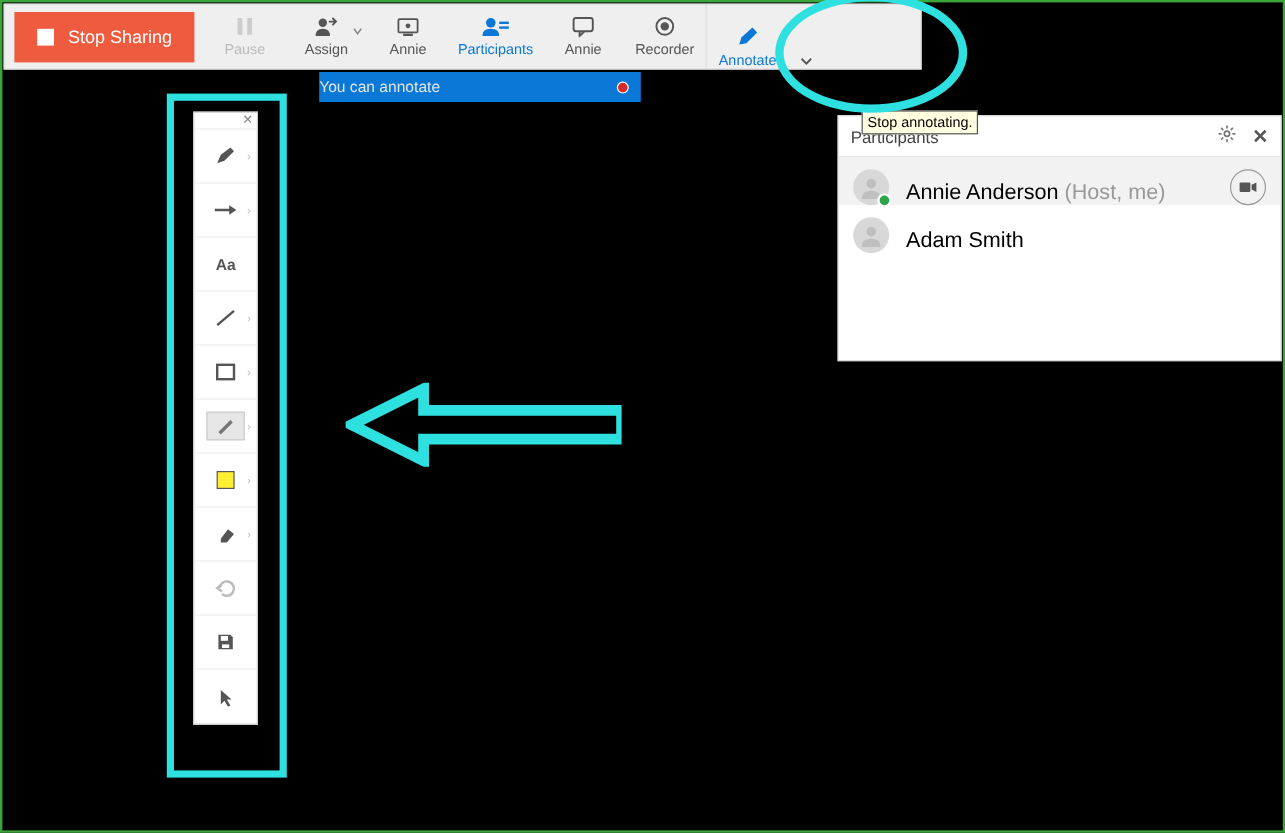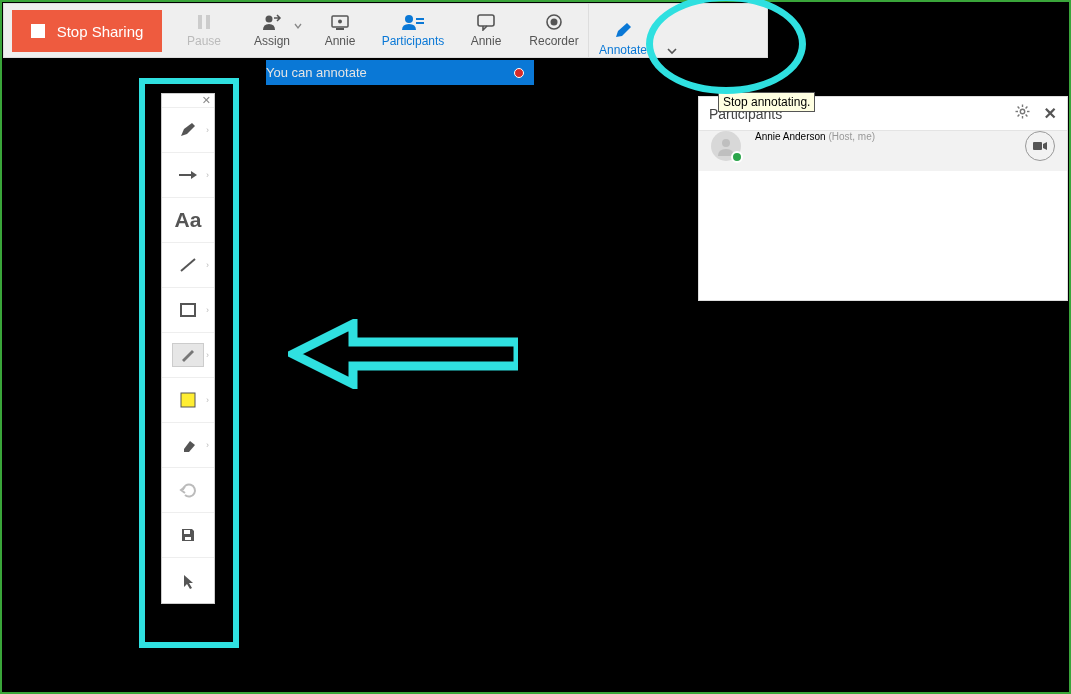--- a/index.html
+++ b/index.html
@@ -118,22 +118,22 @@
     padding: 0 10px; font-size: 14px; color: #444;
     border-bottom: 1px solid #e4e4e4;
     justify-content: space-between;
   }
   .participants-panel .titlebar .icons { display: flex; gap: 14px; color: #777; }
   .participants-panel .titlebar .icons span { cursor: pointer; }
   .participants-panel .speaker {
     padding: 10px 14px 8px; font-size: 12px; font-weight: bold; color: #333;
   }
   .p-row {
-    height: 40px; display: flex; align-items: flex-start;
-    padding: 0 12px; gap: 14px; font-size: 10px;
+    height: 40px; display: flex; align-items: flex-end;
+    padding: 0 12px; gap: 14px; font-size: 18px;
   }
   .p-row.first { background: #f2f2f2; }
   .avatar {
     width: 30px; height: 30px; border-radius: 50%; background: #d8d8d8;
     display: flex; align-items: center; justify-content: center; position: relative;
   }
   .avatar .badge {
     position: absolute; bottom: -2px; right: -2px;
     width: 12px; height: 12px; background: #2aa54a; border: 2px solid #fff;
     border-radius: 50%;
@@ -270,21 +270,21 @@
     <span class="mini-chev">›</span>
   </div>
   <div class="row">
     <svg width="22" height="14" viewBox="0 0 22 14">
         <line x1="2" y1="7" x2="16" y2="7" stroke="#555" stroke-width="2"></line>
         <path d="M14 3 L20 7 L14 11 Z" fill="#555"></path>
       </svg>
     <span class="mini-chev">›</span>
   </div>
   <div class="row">
-    <span style="font-size:21px;font-weight:600;color:#555">Aa</span>
+    <span style="font-size:13px;font-weight:600;color:#555">Aa</span>
   </div>
   <div class="row">
     <svg width="20" height="18" viewBox="0 0 20 18">
         <line x1="3" y1="15" x2="17" y2="3" stroke="#555" stroke-width="2"></line>
       </svg>
     <span class="mini-chev">›</span>
   </div>
   <div class="row">
     <svg width="18" height="16" viewBox="0 0 18 16">
         <rect x="2" y="2" width="14" height="12" fill="none" stroke="#555" stroke-width="2"></rect>
@@ -369,13 +369,22 @@
       <span>Annie Anderson</span>
       <span class="role">(Host, me)</span>
     </span>
     <div class="video-btn">
       <svg width="16" height="12" viewBox="0 0 16 12">
           <rect x="1" y="2" width="9" height="8" rx="1" fill="#555"></rect>
           <path d="M11 4 L15 2 L15 10 L11 8 Z" fill="#555"></path>
         </svg>
     </div>
   </div>
+  <div class="p-row">
+    <div class="avatar">
+      <svg width="20" height="20" viewBox="0 0 20 20">
+          <circle cx="10" cy="7" r="4" fill="#bfbfbf"></circle>
+          <path d="M2 20 Q2 13 10 13 Q18 13 18 20 Z" fill="#bfbfbf"></path>
+        </svg>
+    </div>
+    <span>Adam Smith</span>
+  </div>
 </div>
 
 </body></html>

